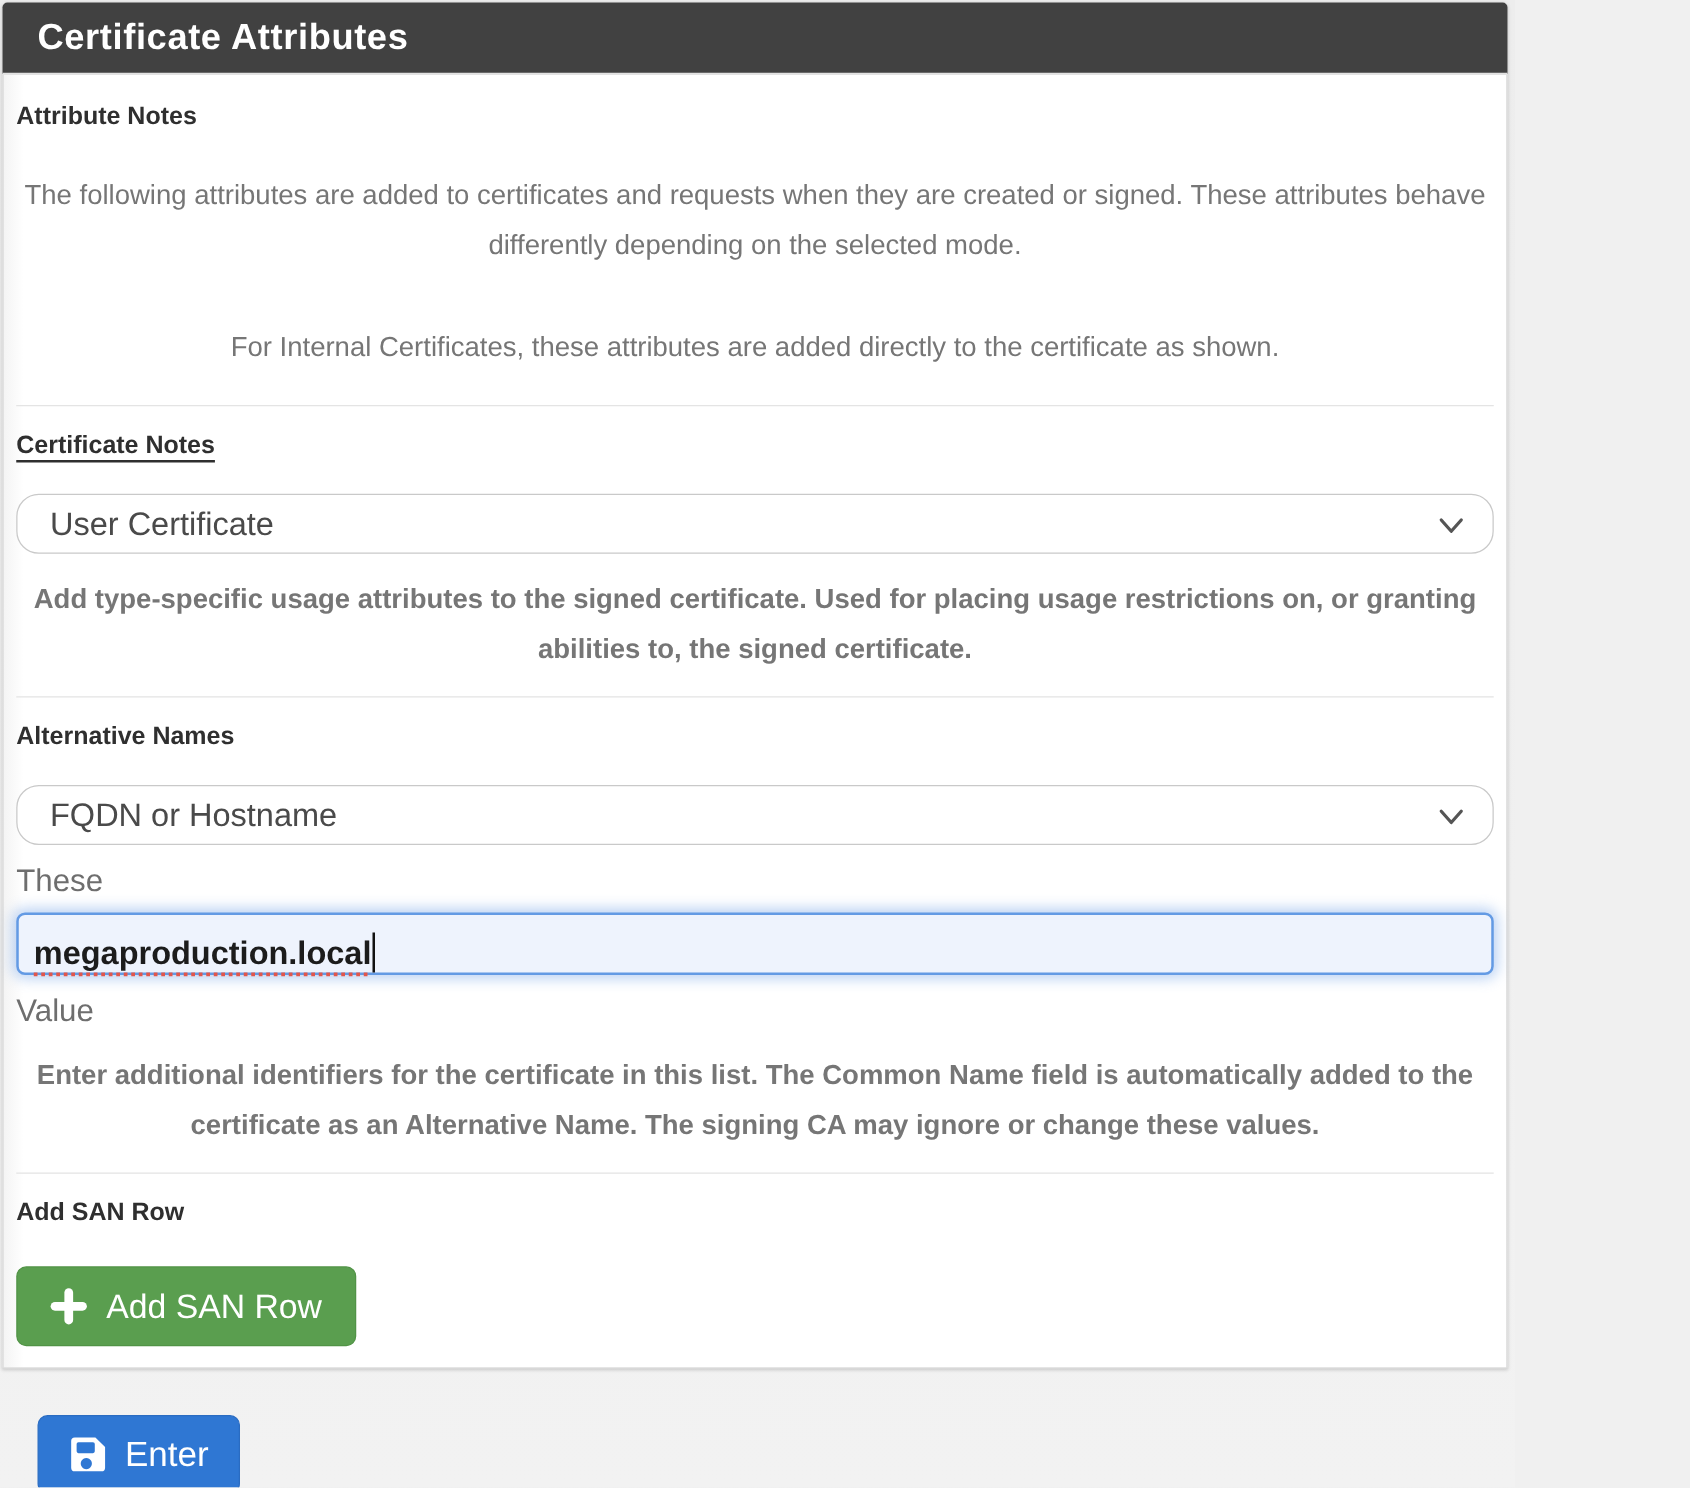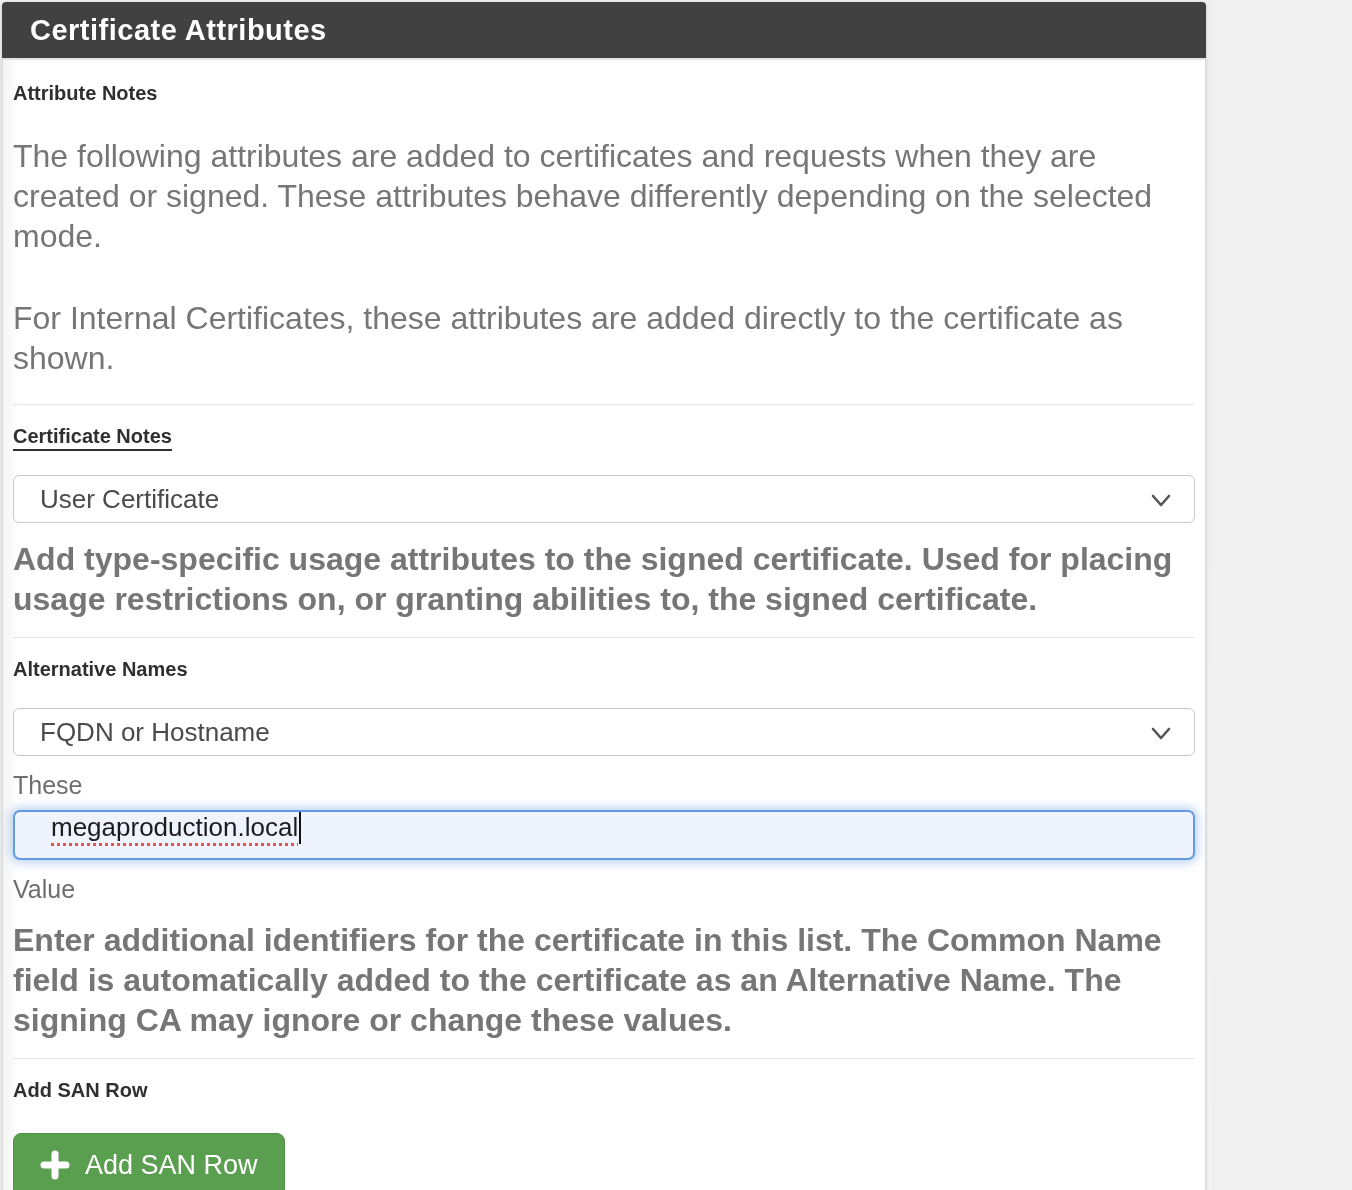--- a/index.html
+++ b/index.html
@@ -56,38 +56,39 @@
     font-weight: bold;
     color: #2f2f2f;
     line-height: 30px;
   }
   h3.underlined {
     text-decoration: underline;
     text-decoration-thickness: 2px;
     text-underline-offset: 6px;
   }
   p.help {
-    font-size: 32px;
+    font-size: 22px;
     color: #767676;
     line-height: 40px;
     max-width: 1315px;
+    text-align: center;
   }
   .s1 p.help:first-of-type { margin-top: 28px; }
   .s1 p.help + p.help { margin-top: 42px; }
   .s2 p.help, .s3 p.help { margin-top: 16px; font-weight: bold; }
   
   .select-wrap { position: relative; margin-top: 24px; }
   .select-wrap select {
     appearance: none;
     -webkit-appearance: none;
     width: 100%;
     height: 48px;
     background: #ffffff;
     border: 1px solid #c9c9c9;
-    border-radius: 6px;
+    border-radius: 18px;
     padding: 0 60px 0 26px;
     font-family: "Liberation Sans", sans-serif;
     font-size: 26px;
     color: #4a4a4a;
   }
   .select-wrap .chevron {
     position: absolute;
     right: 22px;
     top: 13px;
     pointer-events: none;
@@ -103,25 +104,26 @@
   .field-label.below { margin-top: 14px; }
   .textbox {
     margin-top: 10px;
     height: 50px;
     width: 100%;
     background: #eef3fd;
     border: 2px solid #639ae4;
     border-radius: 7px;
     box-shadow: 0 0 10px 3px rgba(110,160,230,.45);
     display: flex;
-    align-items: flex-start;
-    padding: 0 36px;
+    align-items: flex-end;
+    padding: 0 12px;
     font-size: 26px;
     color: #1c1c1c;
     cursor: text;
+    font-weight: bold;
   }
   .misspelled {
     text-decoration: underline;
     text-decoration-style: dotted;
     text-decoration-color: #e2564c;
     text-decoration-thickness: 3px;
     text-underline-offset: 7px;
   }
   .caret {
     display: inline-block;

